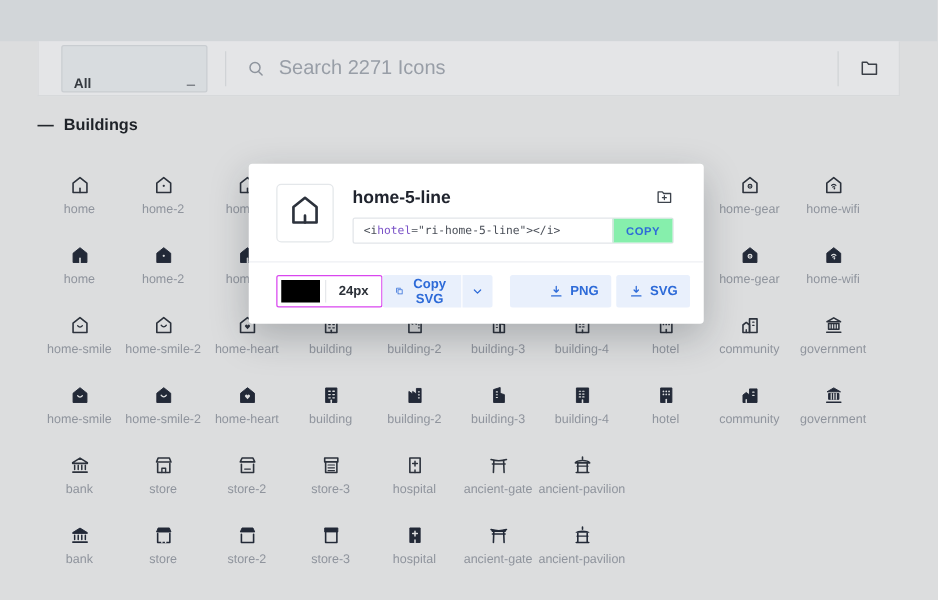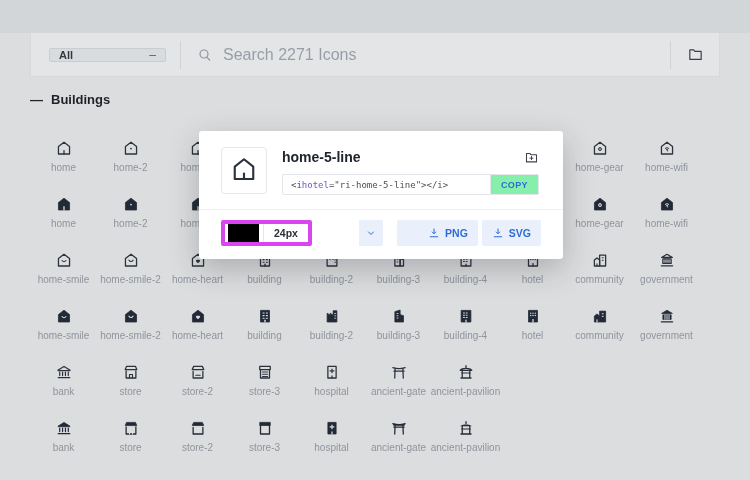--- a/index.html
+++ b/index.html
@@ -4,21 +4,21 @@
 <style>
   * { margin:0; padding:0; box-sizing:border-box; }
   html,body { width:750px; height:480px; overflow:hidden; }
   body { position:relative; background:#dcddde; font-family:"Liberation Sans", sans-serif; }
 
   .top-band { position:absolute; left:0; top:0; width:750px; height:33px; background:#d2d6d9; }
 
   .toolbar { position:absolute; left:30px; top:33px; width:690px; height:44px;
     background:#e4e5e7; border:1px solid #d7d9db; border-top:none;
     display:flex; align-items:center; }
-  .cat-select { margin-left:18px; width:117px; height:14px; background:#d8dcdf;
+  .cat-select { margin-left:18px; width:117px; height:38px; background:#d8dcdf;
     border:1px solid #c9cdd1; border-radius:2px; display:flex; align-items:flex-end;
     justify-content:space-between; padding:0 9px; cursor:pointer; }
   .cat-select .val { font-size:11px; font-weight:700; color:#34393f; }
   .cat-select .caret { font-size:12px; color:#5a5f66; line-height:1; }
   .vdiv { width:1px; height:28px; background:#d0d3d6; }
   .vdiv.l { margin-left:14px; }
   .search-wrap { display:flex; align-items:center; flex:1; padding-left:16px; }
   .search-wrap svg { flex:0 0 auto; }
   .search-input { border:none; outline:none; background:transparent; margin-left:10px;
     width:430px; font-size:16px; color:#5e646c; font-family:"Liberation Sans", sans-serif; }
@@ -50,21 +50,21 @@
   .m-coderow { display:flex; align-items:stretch; border:1px solid #e2e5e9; border-radius:2px;
     height:21px; cursor:text; }
   .code { flex:1; display:flex; align-items:center; padding:0 8px;
     font-family:"DejaVu Sans Mono", monospace; font-size:9px; color:#4a4f58;
     white-space:nowrap; overflow:hidden; }
   .code .attr { color:#7a52c7; }
   .copy-btn { border:none; border-left:1px solid #e2e5e9; background:#86efac; color:#2e6bd8;
     font-size:9px; font-weight:700; letter-spacing:.4px; padding:0 10px; cursor:pointer;
     font-family:"Liberation Sans", sans-serif; }
   .m-bottom { display:flex; align-items:center; border-top:1px solid #eef0f3; padding:10px 22px 13px; }
-  .swatch-ctl { display:flex; align-items:center; border:4px solid #d946ef; border-radius:2px;
+  .swatch-ctl { display:flex; align-items:center; border:1px solid #d946ef; border-radius:2px;
     background:#fff; height:26px; padding:3px 0 3px 3px; cursor:pointer; }
   .swatch { width:31px; height:18px; background:#000; }
   .sw-div { width:1px; height:18px; background:#e6e8eb; margin-left:4px; }
   .size-lbl { font-size:10.5px; font-weight:700; color:#2b3038; padding:0 10px; }
   .btn-group { display:flex; align-items:center; margin-left:auto; }
   .blu { display:flex; align-items:center; gap:5px; background:#e9f0fc; color:#2e6bd8;
     border:none; height:26px; padding:0 10px; font-size:10.5px; font-weight:700;
     border-radius:2px; cursor:pointer; font-family:"Liberation Sans", sans-serif; }
   .blu.split { border-radius:2px 0 0 2px; }
   .blu.caret-seg { border-radius:0 2px 2px 0; margin-left:1px; padding:0 7px; }
@@ -667,20 +667,27 @@
       </div>
     </div>
   </div>
   <div class="m-bottom">
     <div class="swatch-ctl">
       <span class="swatch" style="background: rgb(0, 0, 0);"></span>
       <span class="sw-div"></span>
       <span class="size-lbl">24px</span>
     </div>
     <div class="btn-group">
+      <button class="blu split">
+        <svg width="12" height="12" viewBox="0 0 24 24">
+          <rect x="8" y="8" width="11" height="11" fill="none" stroke="#2e6bd8" stroke-width="2"></rect>
+          <path d="M5.5 15H4V4h11v1.5" fill="none" stroke="#2e6bd8" stroke-width="2"></path>
+        </svg>
+        <span>Copy SVG</span>
+      </button>
       <button class="blu caret-seg">
         <svg width="10" height="10" viewBox="0 0 24 24">
           <path d="M6 9.5 12 15.5 18 9.5" fill="none" stroke="#2e6bd8" stroke-width="2.4" stroke-linecap="round" stroke-linejoin="round"></path>
         </svg>
       </button>
       <button class="blu gap14">
         <svg width="12" height="12" viewBox="0 0 24 24">
           <path d="M12 4v9M8.5 10 12 13.5 15.5 10" fill="none" stroke="#2e6bd8" stroke-width="2" stroke-linecap="round" stroke-linejoin="round"></path>
           <path d="M4.5 19.5h15" stroke="#2e6bd8" stroke-width="2" stroke-linecap="round"></path>
         </svg>

